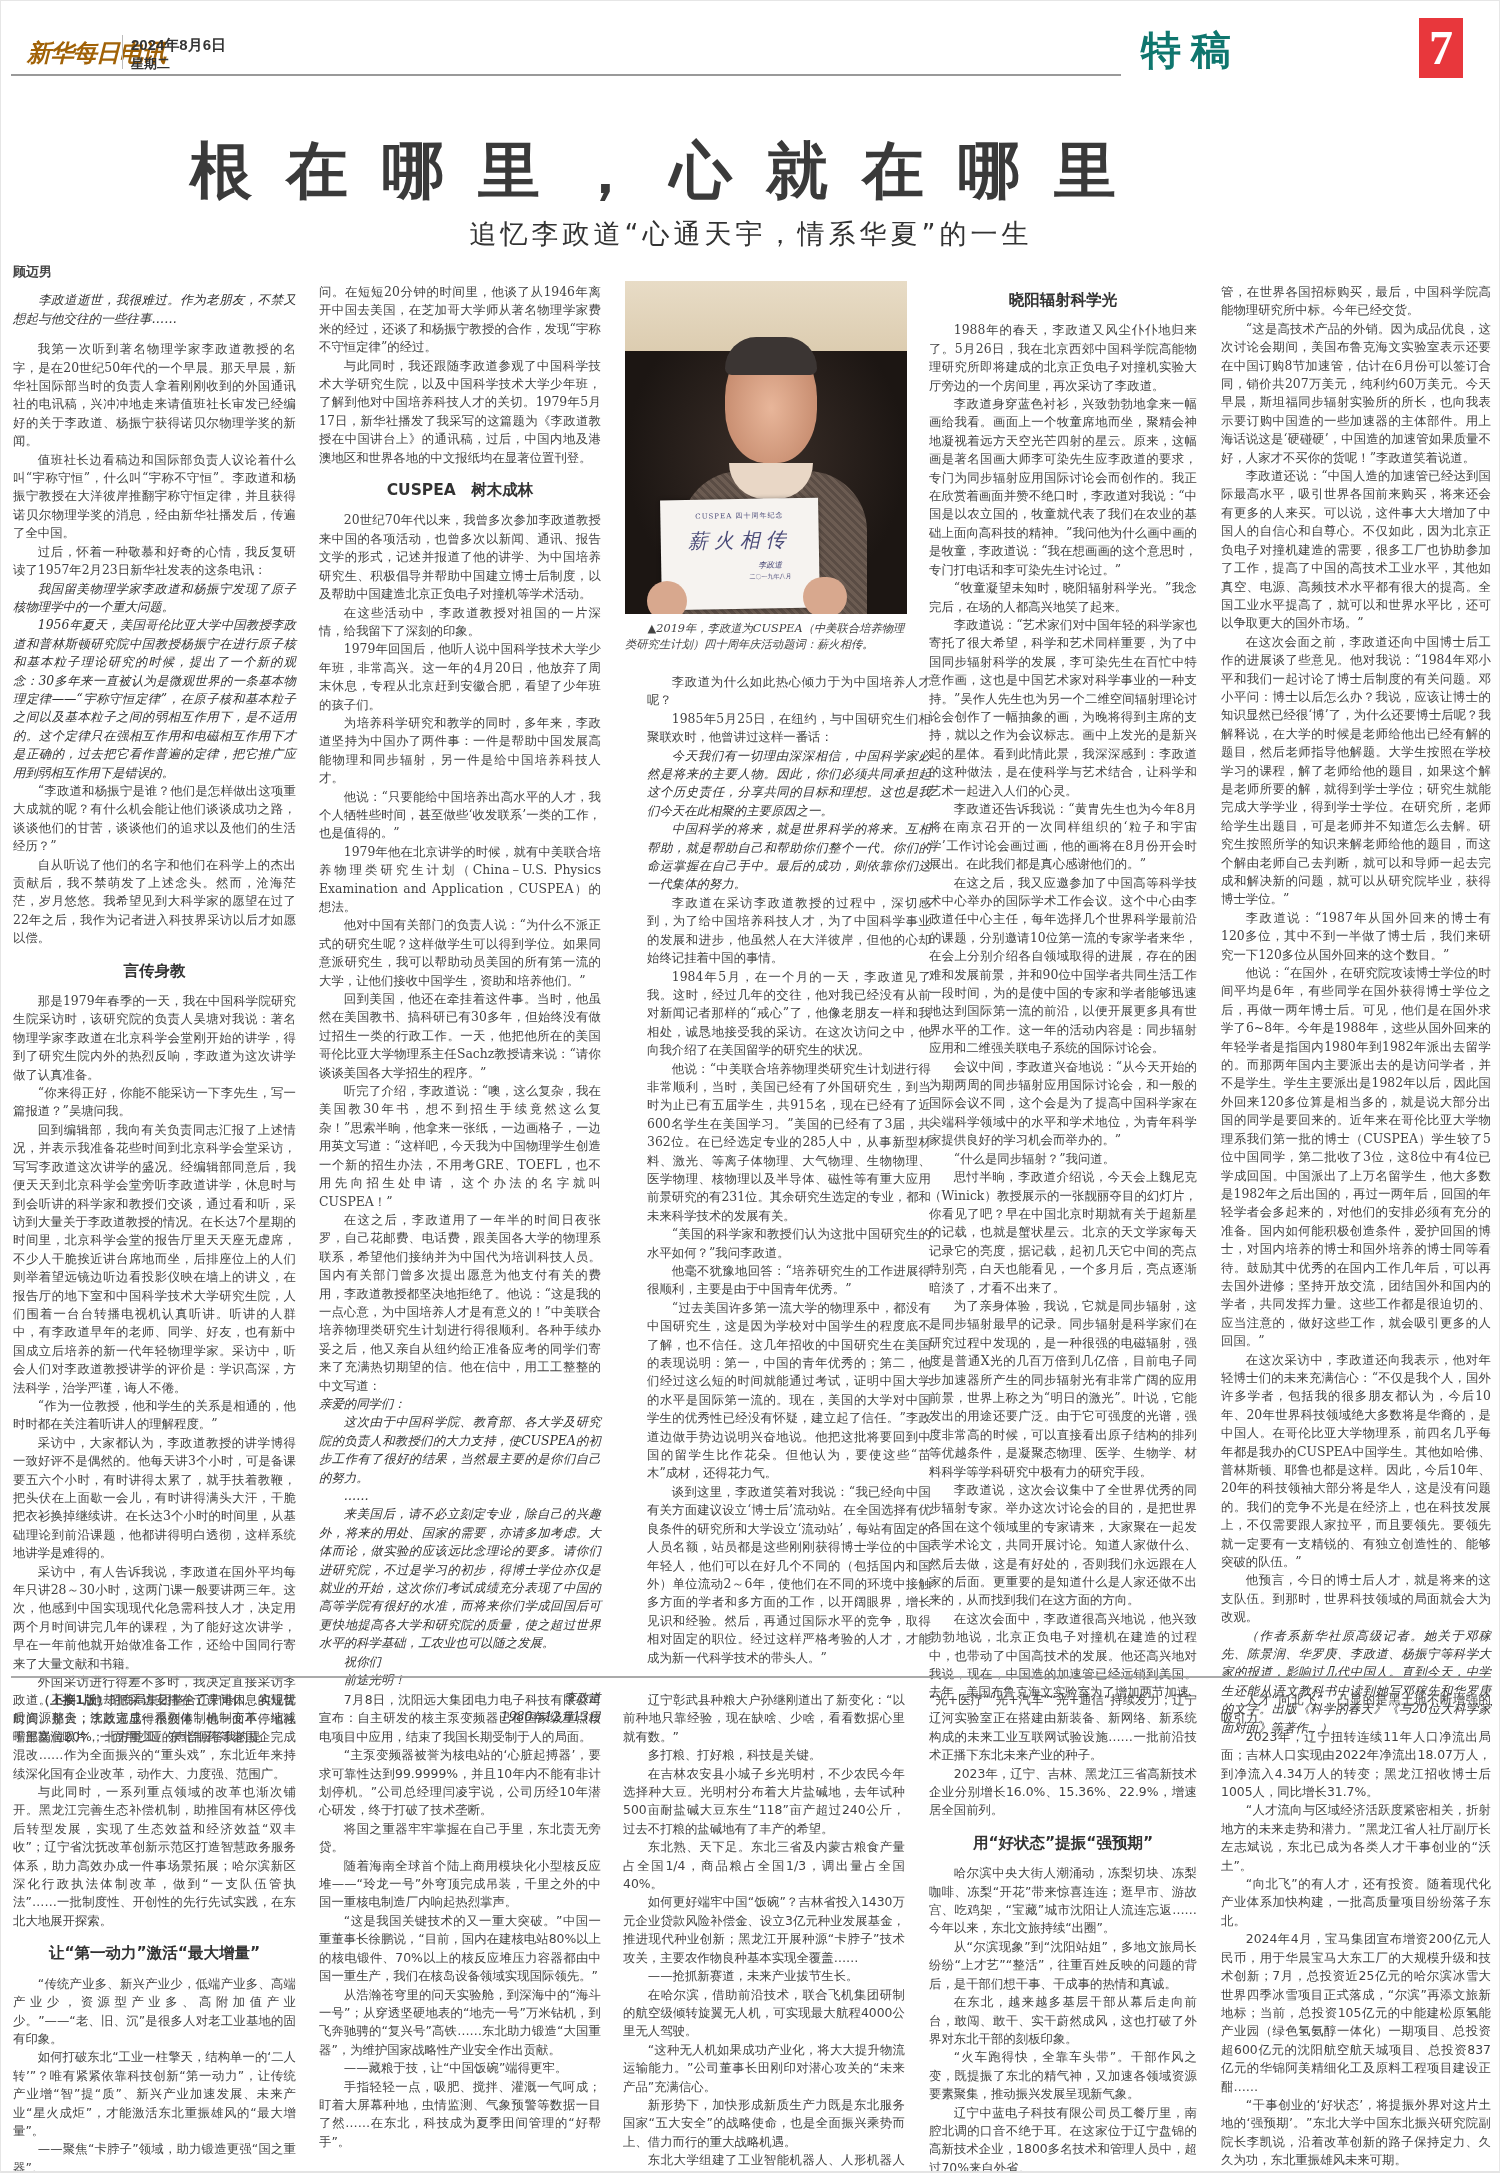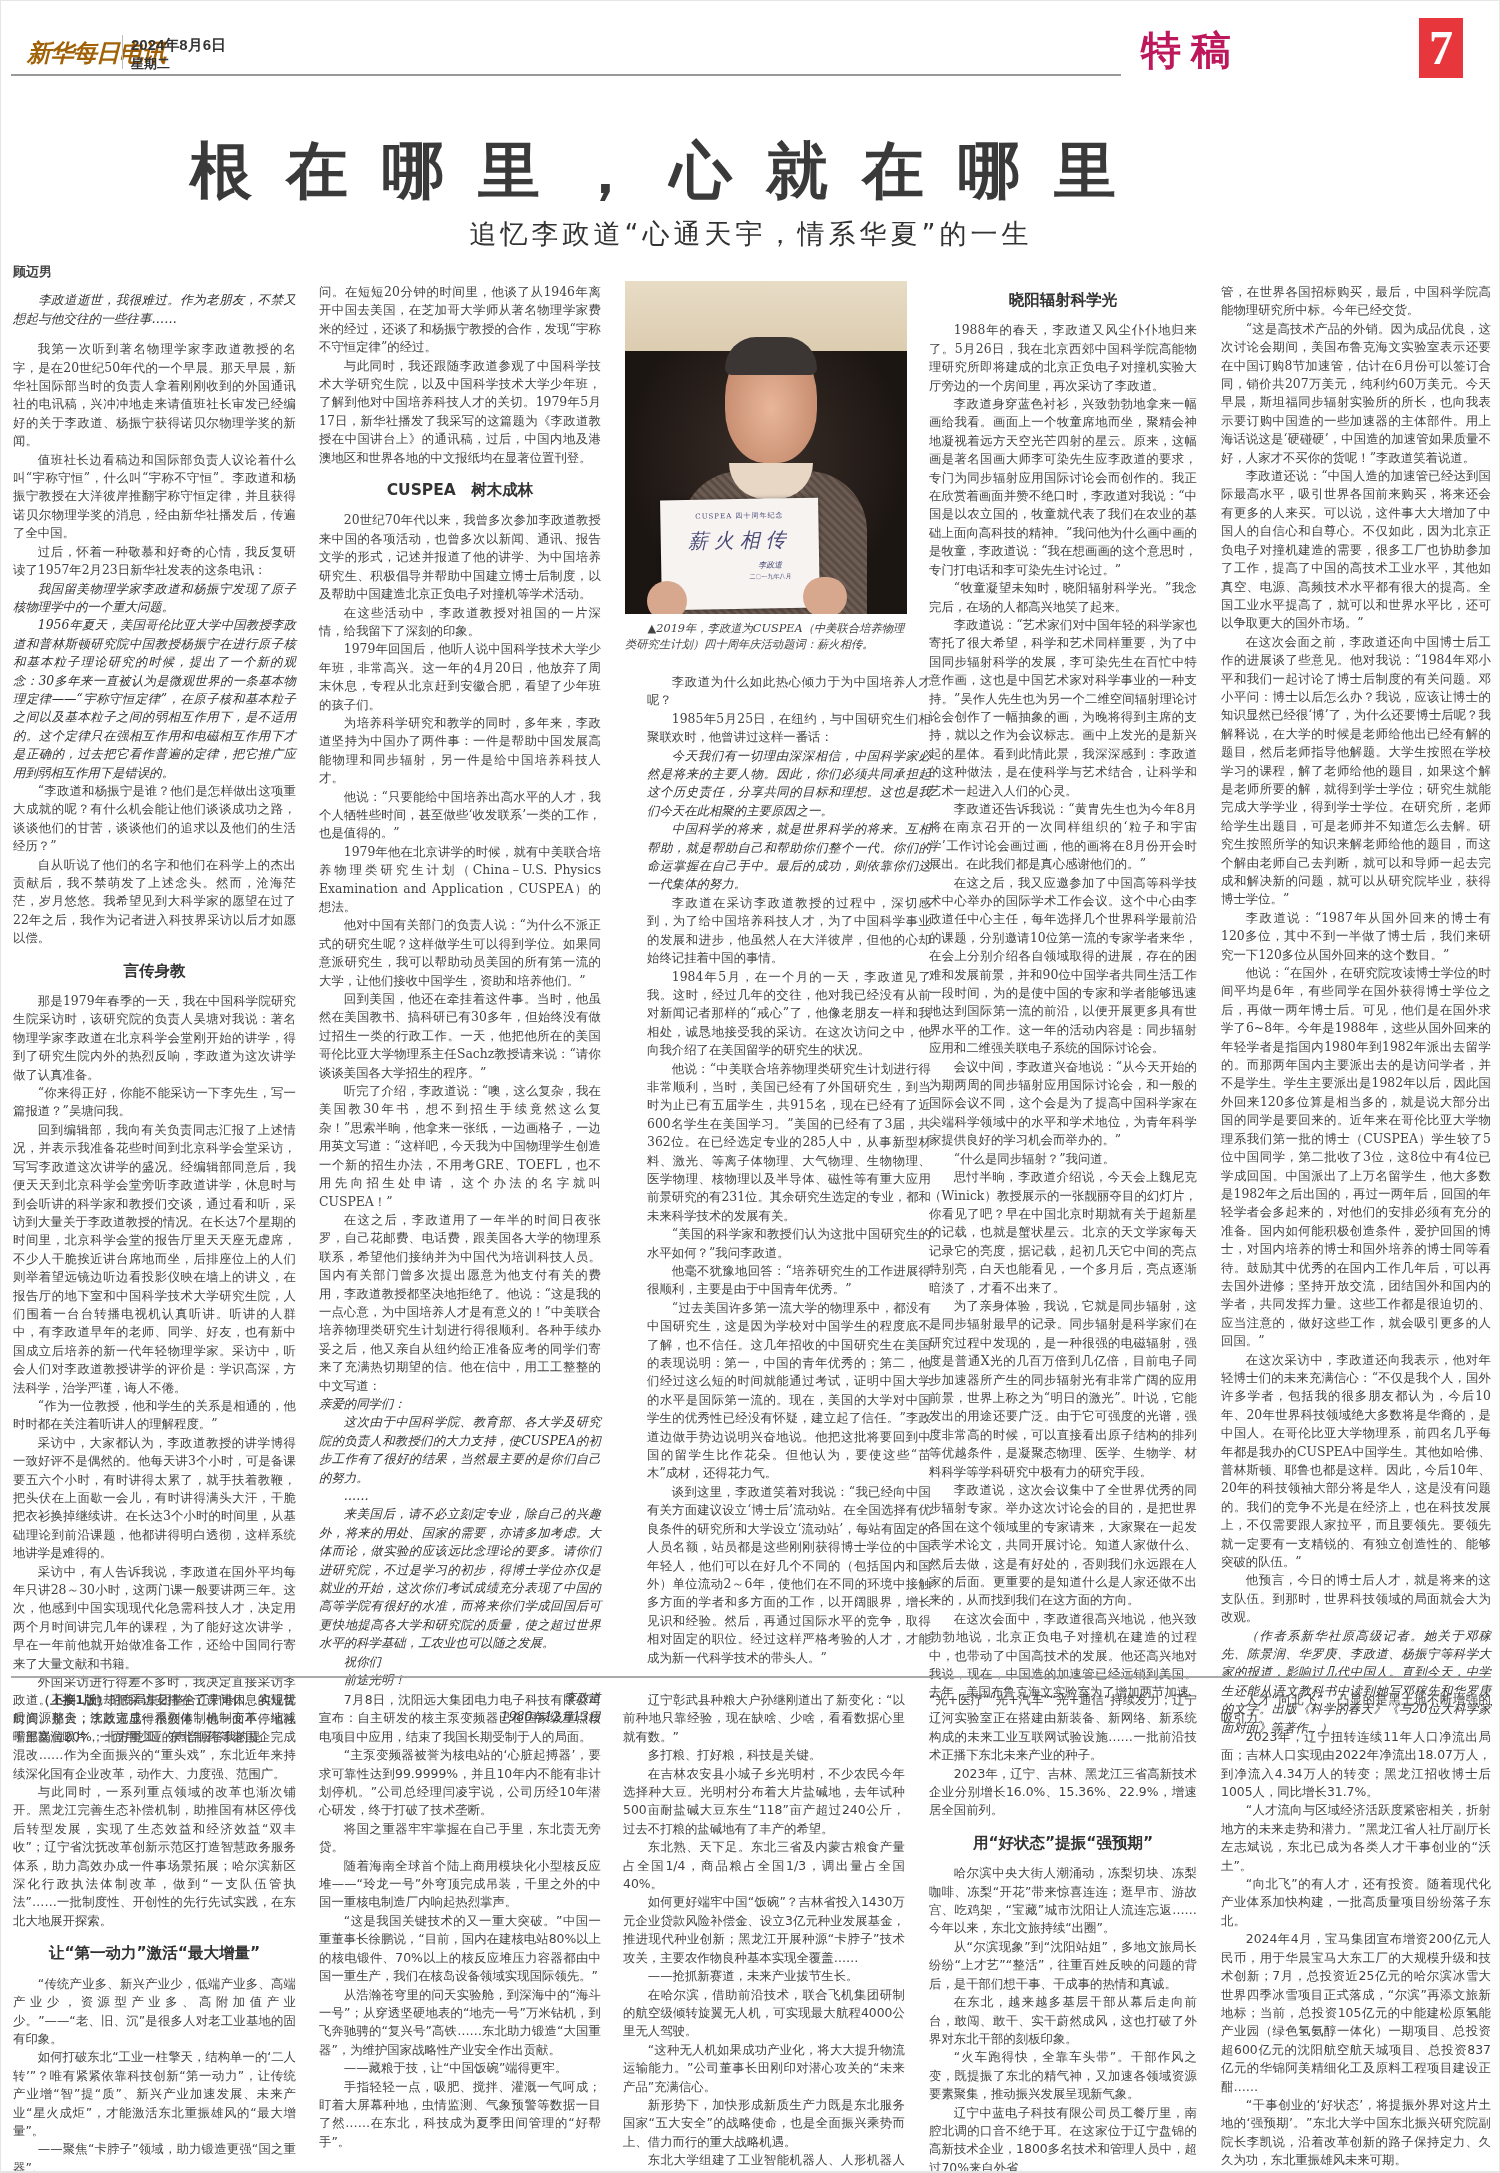--- a/index.html
+++ b/index.html
@@ -7,21 +7,21 @@
   body { font-family: "DejaVu Serif", "Liberation Serif", serif; color: #333; position: relative; }
   .page { position: absolute; left: 0; top: 0; width: 1500px; height: 2173px; border: 1px solid #e6e6e6; background: #fff; }
 
   
   .masthead { position: absolute; left: 10px; top: 32px; width: 1480px; height: 44px; }
   .logo { position: absolute; left: 16px; top: 4px; font-family: "DejaVu Serif", serif; font-size: 24px; font-weight: bold; color: #a16207; letter-spacing: -1px; font-style: italic; }
   .mast-divider { position: absolute; left: 111px; top: 2px; width: 1px; height: 34px; background: #bbb; }
   .mast-date { position: absolute; left: 120px; top: 3px; font-family: "Liberation Sans", sans-serif; font-size: 15px; font-weight: bold; color: #333; }
   .mast-day { position: absolute; left: 120px; top: 22px; font-family: "Liberation Sans", sans-serif; font-size: 13px; font-weight: bold; color: #333; }
   .mast-rule { position: absolute; left: 10px; top: 73px; width: 1110px; height: 2px; background: #999; }
-  .section-name { position: absolute; left: 1140px; top: 22px; font-family: Liberation Serif, serif; font-size: 40px; font-weight: bold; color: #be185d; letter-spacing: 10px; }
+  .section-name { position: absolute; left: 1140px; top: 22px; font-family: Liberation Serif, serif; font-size: 40px; font-weight: bold; color: #0f766e; letter-spacing: 10px; }
   .page-num { position: absolute; left: 1418px; top: 17px; width: 44px; height: 60px; background: #e8373c; color: #fff; font-family: "Liberation Serif", serif; font-weight: bold; font-size: 48px; text-align: center; line-height: 60px; }
 
   
   .headline { position: absolute; left: 0; top: 128px; width: 1304px; text-align: center; font-family: "DejaVu Serif", serif; font-weight: bold; font-size: 62px; letter-spacing: 34px; color: #3a3a3a; padding-left: 34px; }
   .subhead { position: absolute; left: 0; top: 215px; width: 1500px; text-align: center; font-family: "DejaVu Sans", sans-serif; font-size: 27px; letter-spacing: 4px; color: #333; }
 
   
   .col { position: absolute; font-size: 12.4px; line-height: 18.4px; color: #444; text-align: justify; }
   .col p { text-indent: 2em; }
   .col p.noindent { text-indent: 0; }

